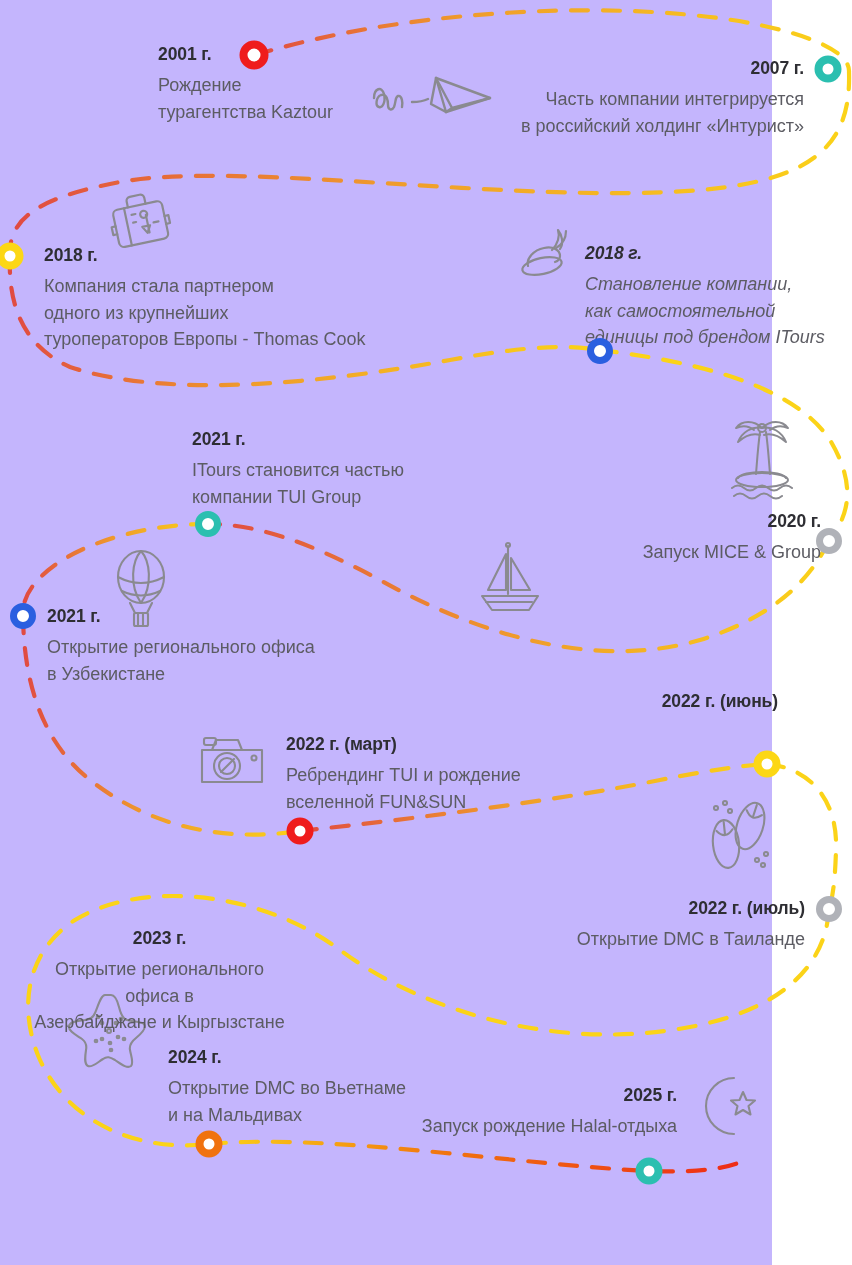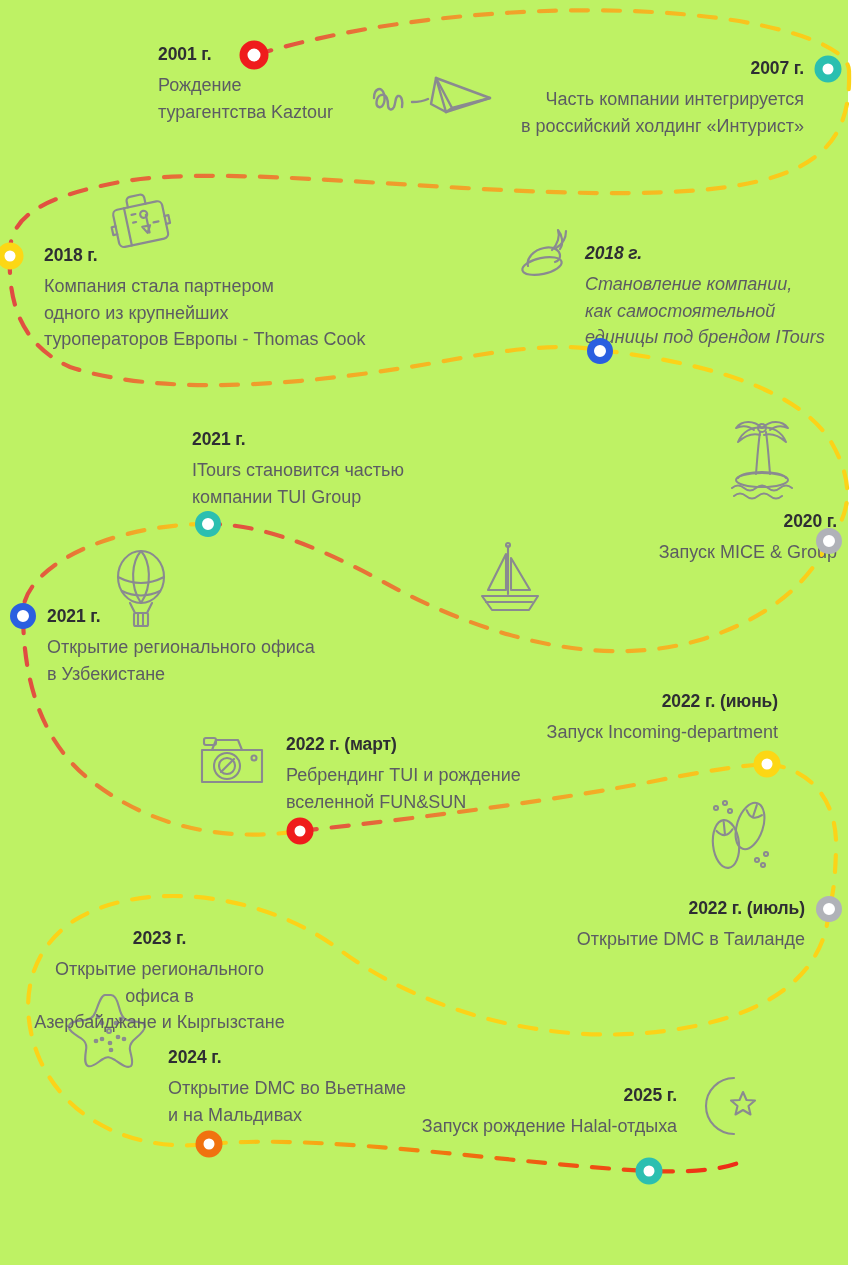--- a/index.html
+++ b/index.html
@@ -4,22 +4,22 @@
 <style>
   * { box-sizing: border-box; margin: 0; padding: 0; }
   html, body {
     width: 852px; height: 1265px;
     background: #ffffff;
     font-family: "Liberation Sans", "DejaVu Sans", sans-serif;
     overflow: hidden;
   }
   #stage {
     position: relative;
-    width: 848px; height: 1265px;
-    background: #bef264;
+    width: 772px; height: 1265px;
+    background: #c4b5fd;
   }
   #pathLayer {
     position: absolute; left: 0; top: 0;
     width: 852px; height: 1265px;
     pointer-events: none;
   }
   .iconLayer {
     position: absolute; left: 0; top: 0;
     width: 852px; height: 1265px;
     pointer-events: none;
@@ -302,34 +302,33 @@
 как самостоятельной
 единицы под брендом ITours</div>
   </div>
 
   <div class="entry align-left" style="left:192px; top:429px; width:260px;">
     <div class="year">2021 г.</div>
     <div class="desc">ITours становится частью
 компании TUI Group</div>
   </div>
 
-  <div class="entry align-right" style="left:592px; top:511px; width:245px;">
+  <div class="entry align-right" style="left:576px; top:511px; width:245px;">
     <div class="year">2020 г.</div>
     <div class="desc">Запуск MICE &amp; Group</div>
   </div>
 
   <div class="entry align-left" style="left:47px; top:606px; width:300px;">
     <div class="year">2021 г.</div>
     <div class="desc">Открытие регионального офиса
 в Узбекистане</div>
   </div>
 
   <div class="entry align-right" style="left:500px; top:691px; width:278px;">
     <div class="year">2022 г. (июнь)</div>
-    <div class="desc">Запуск Incoming-department</div>
   </div>
 
   <div class="entry align-left" style="left:286px; top:734px; width:270px;">
     <div class="year">2022 г. (март)</div>
     <div class="desc">Ребрендинг TUI и рождение
 вселенной FUN&amp;SUN</div>
   </div>
 
   <div class="entry align-right" style="left:540px; top:898px; width:265px;">
     <div class="year">2022 г. (июль)</div>

